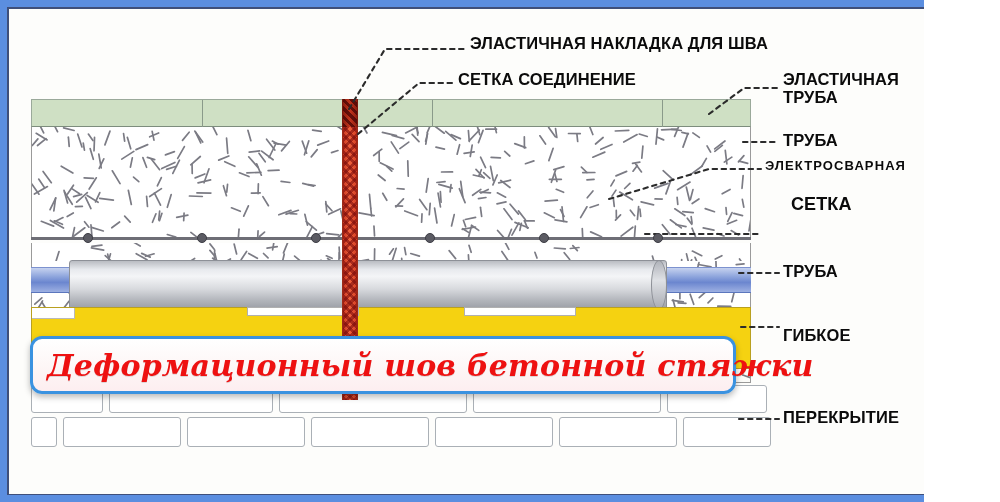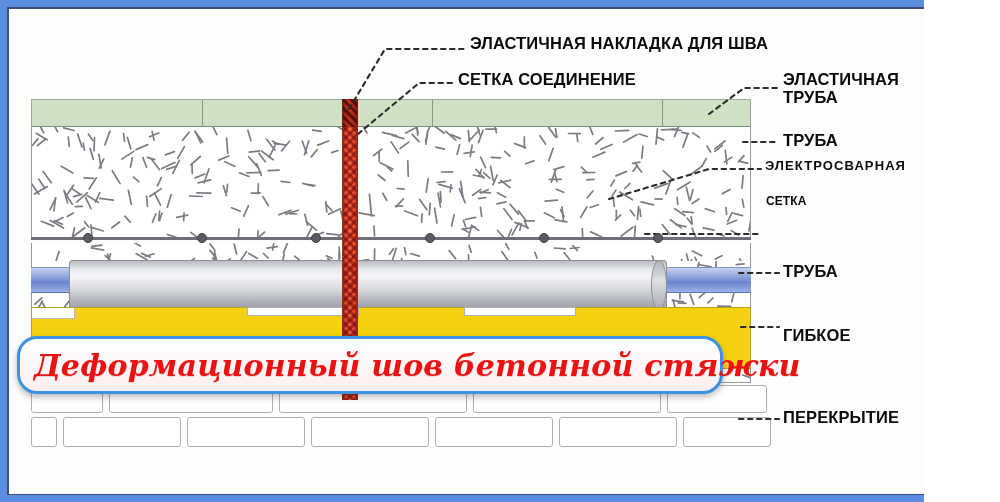--- a/index.html
+++ b/index.html
@@ -168,23 +168,23 @@
     white-space:pre;
     font-family:"Liberation Sans", sans-serif;
   }
 
   
   #leaders{position:absolute;left:0;top:0;width:983px;height:485px;pointer-events:none;}
   .ld{stroke:#2b2b2b;stroke-width:2.1;fill:none;stroke-dasharray:4.5 4.5;stroke-linecap:round;}
 
   
   #caption{
-    position:absolute;left:8px;top:327px;width:700px;height:52px;
+    position:absolute;left:21px;top:327px;width:700px;height:52px;
     border:3px solid #3a92e0;
-    border-radius:20px;
+    border-radius:12px;
     background:linear-gradient(to bottom,#ffffff 0%,#fdf6f6 55%,#fdeef0 100%);
     box-shadow:0 3px 6px rgba(0,0,0,.28);
     display:flex;align-items:center;text-align:center;
   }
   #caption-text{
     color:#ee1111;
     font-family:"DejaVu Serif", serif;
     font-style:italic;
     font-weight:bold;
     font-size:30px;
@@ -865,21 +865,21 @@
     <div class="label" style="left:461px;top:26px">ЭЛАСТИЧНАЯ НАКЛАДКА ДЛЯ ШВА</div>
 
     <div class="label" style="left:449px;top:62px">СЕТКА СОЕДИНЕНИЕ</div>
 
     <div class="label" style="left:774px;top:62px">ЭЛАСТИЧНАЯ</div>
     <div class="label" style="left:774px;top:80px">ТРУБА</div>
 
     <div class="label" style="left:774px;top:123px">ТРУБА</div>
 
     <div class="label" style="left:756px;top:150px;font-size:13px;letter-spacing:1.1px">ЭЛЕКТРОСВАРНАЯ</div>
-    <div class="label" style="left:757px;top:186px;font-size:12px">СЕТКА</div>
+    <div class="label" style="left:782px;top:186px;font-size:18px">СЕТКА</div>
 
 
     <div class="label" style="left:774px;top:254px">ТРУБА</div>
 
     <div class="label" style="left:774px;top:318px">ГИБКОЕ</div>
 
     <div class="label" style="left:774px;top:400px">ПЕРЕКРЫТИЕ</div>
 
     <div id="caption">
       <span id="caption-text">Деформационный шов бетонной стяжки</span>

